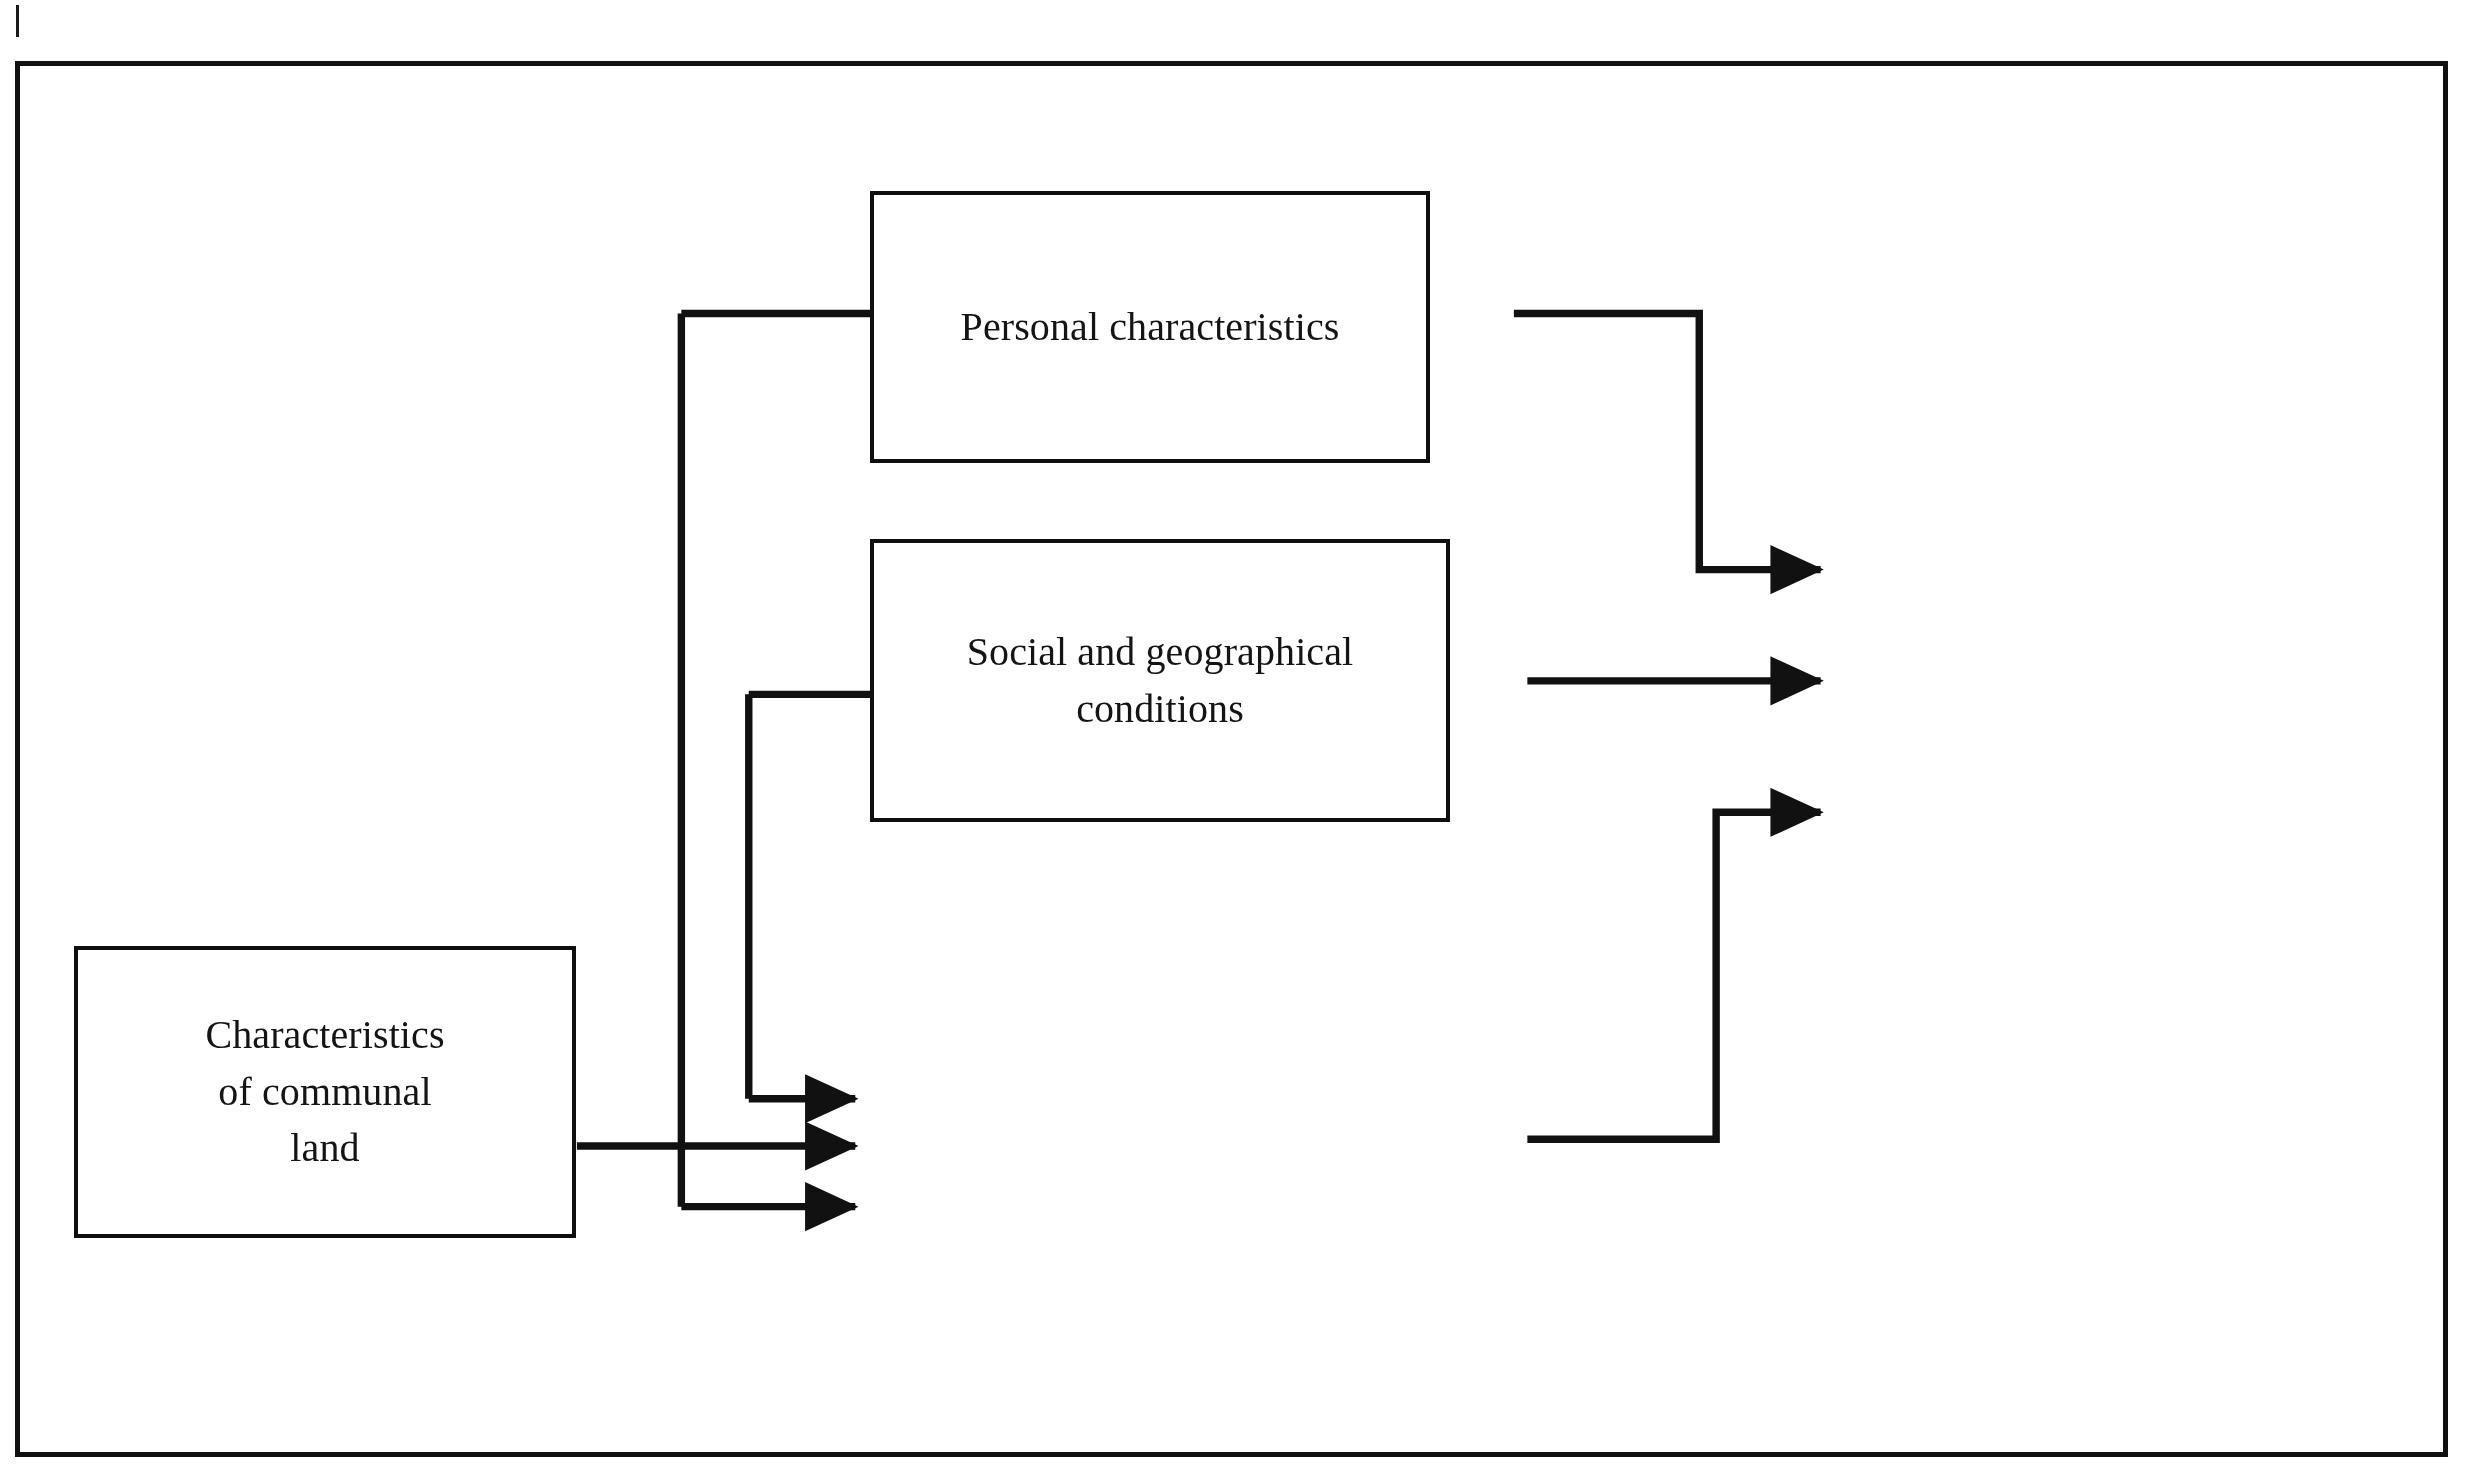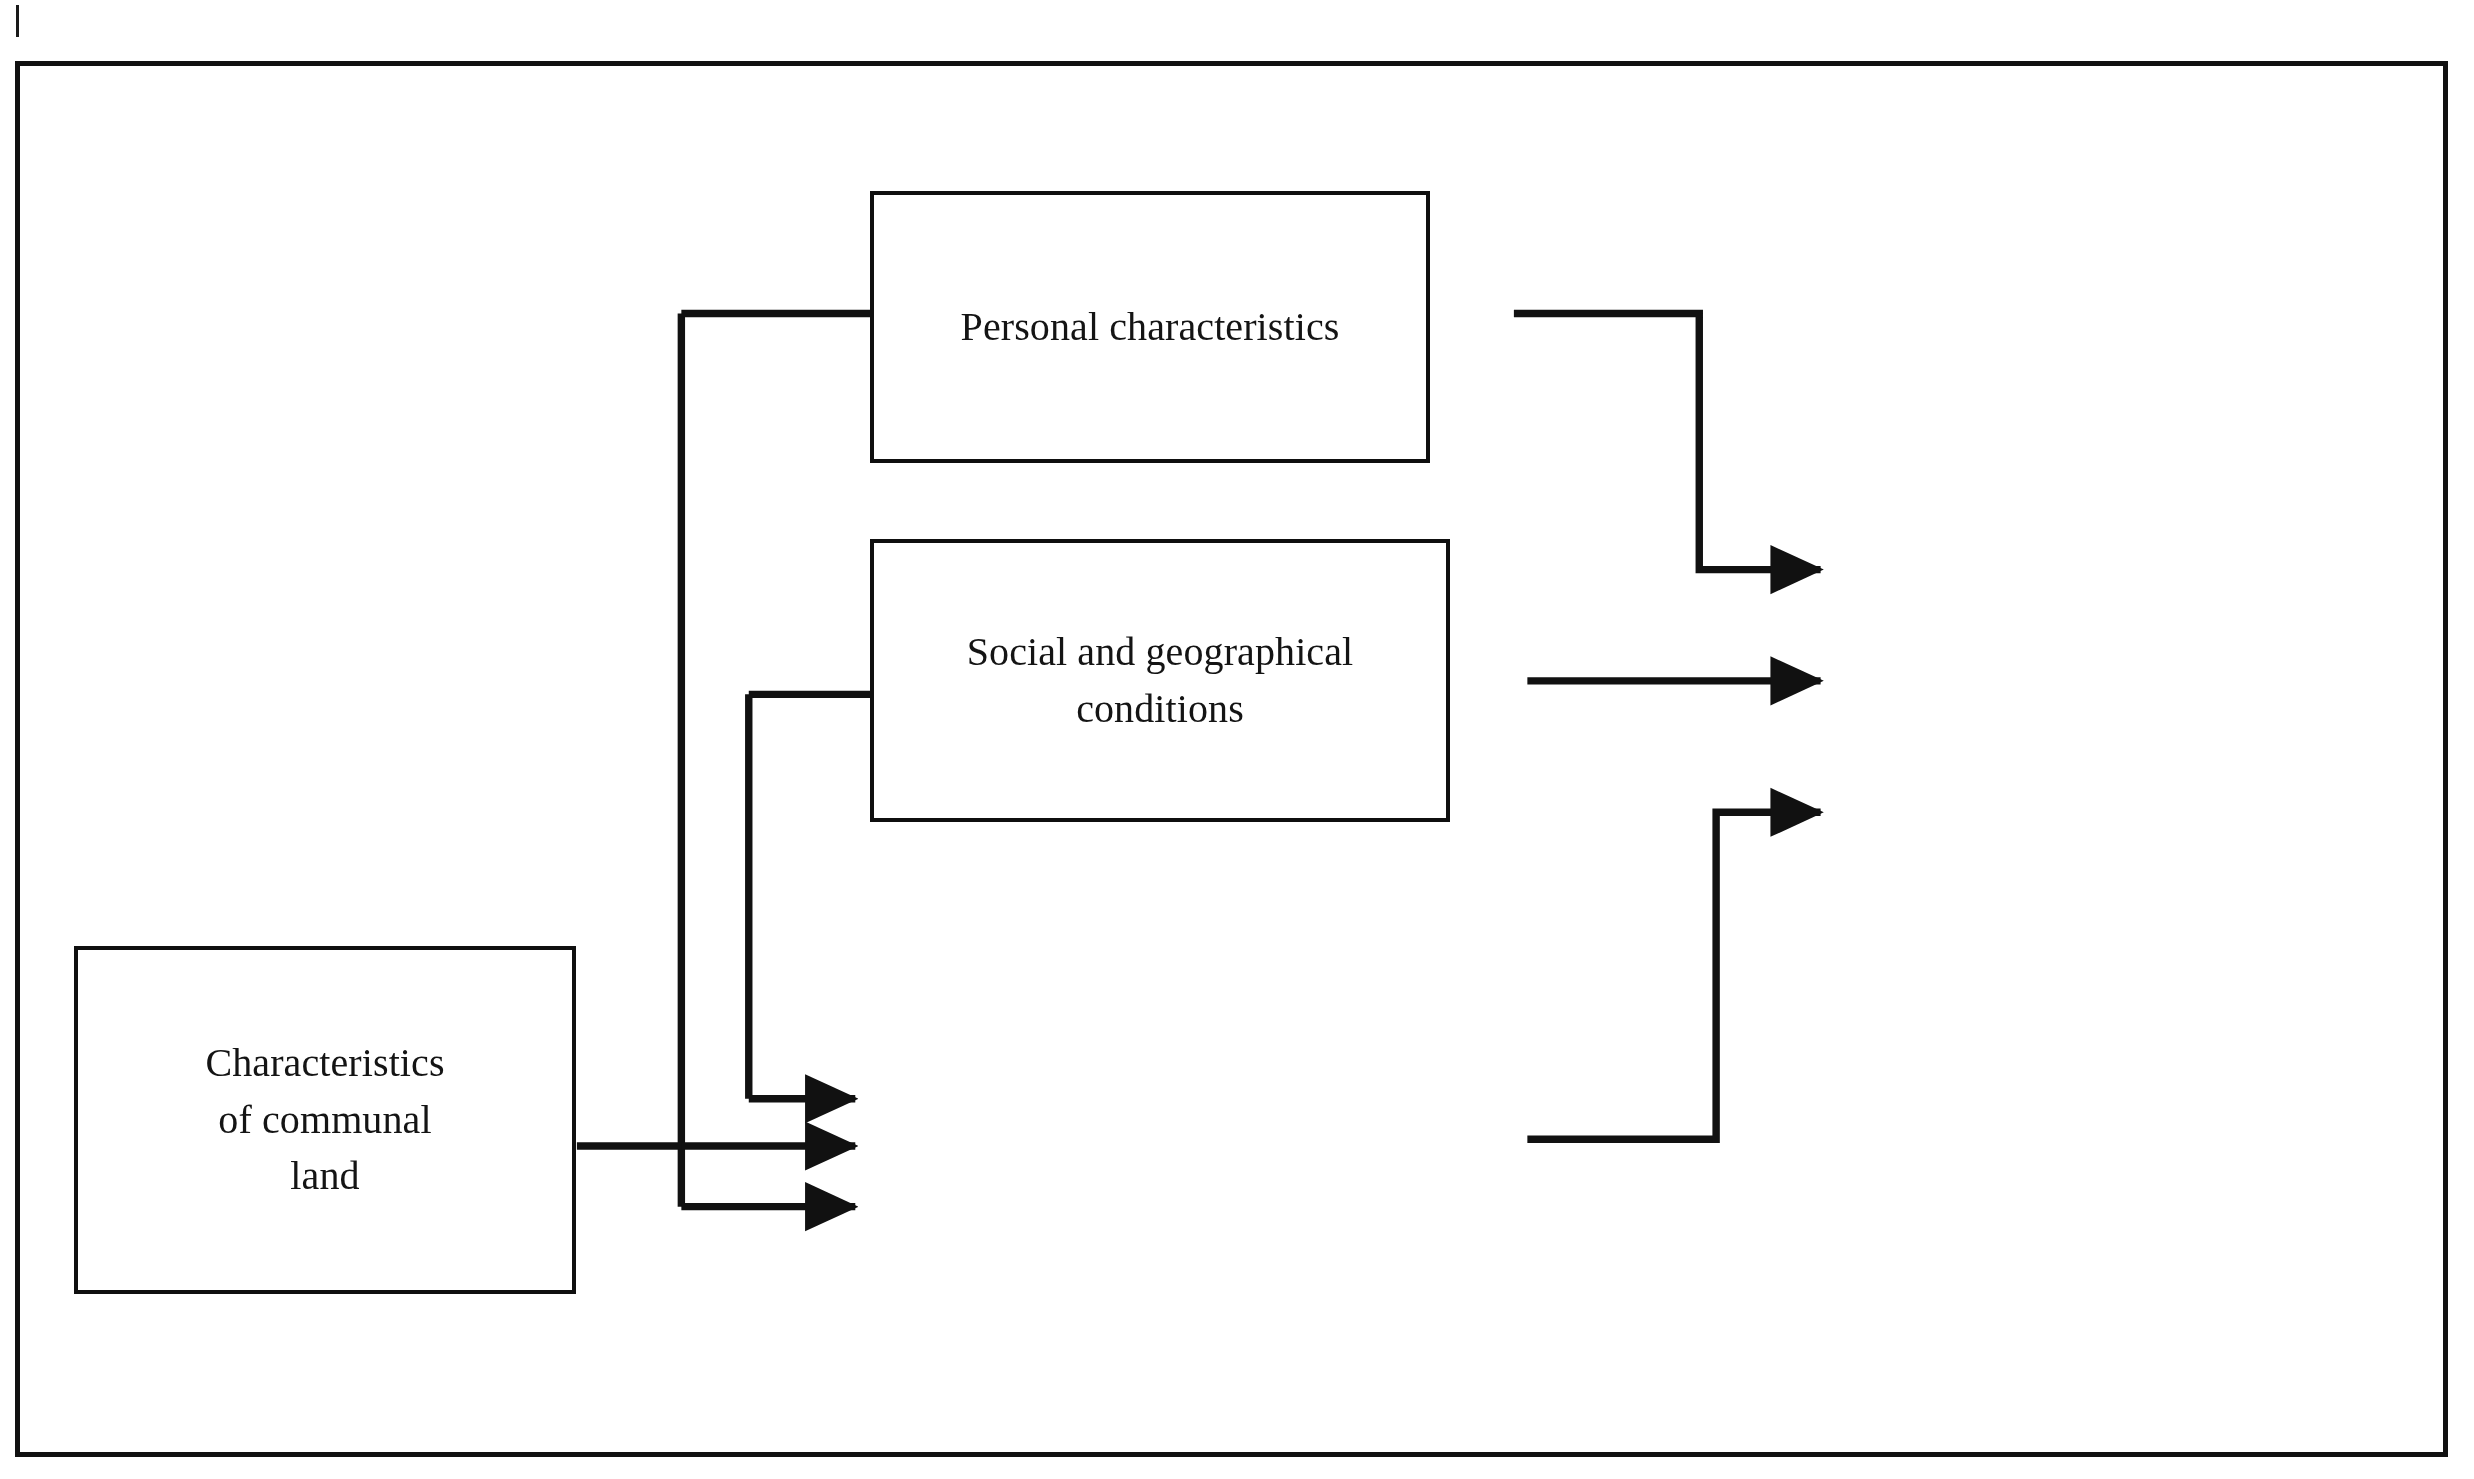--- a/index.html
+++ b/index.html
@@ -55,21 +55,21 @@
   }
   .node .label{
     display:block;
     padding:0 12px;
     font-size:40px;
     white-space:pre-line;
   }
   #node-personal      { left:870px; top:191px;  width:560px;  height:272px; }
   #node-social-geo    { left:870px; top:539px;  width:580px;  height:283px;align-items:center; }
   #node-social-norms  { left:870px; top:1011px; width:657px;  height:256px; }
-  #node-communal-land { left:74px;  top:946px; width:502px;  height:348px; }
+  #node-communal-land { left:74px;  top:946px; width:502px;  height:292px; }
   #node-land-cons     { left:1834px; top:479px;  width:539px;  height:391px; }
 </style>
 </head>
 <body>
 
 <div id="page">
 
   <div id="corner-tick"></div>
 
   <div id="frame"></div>

